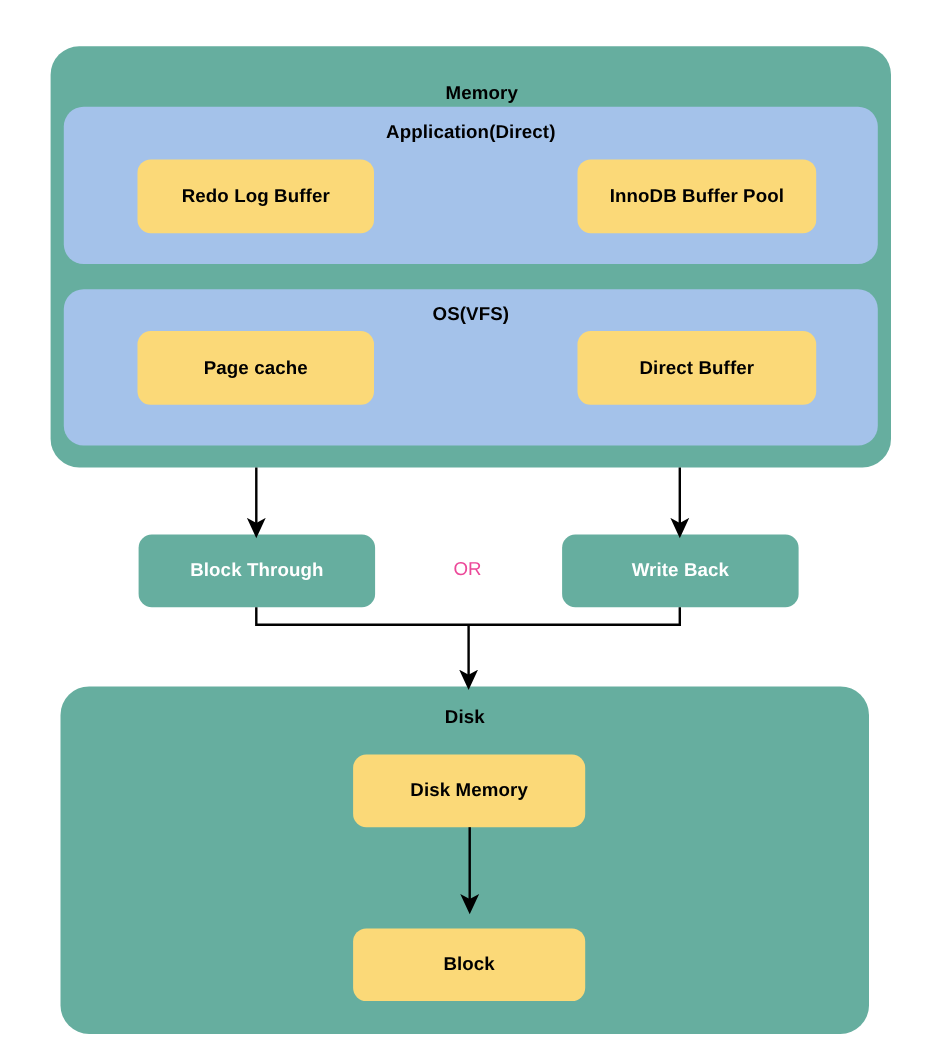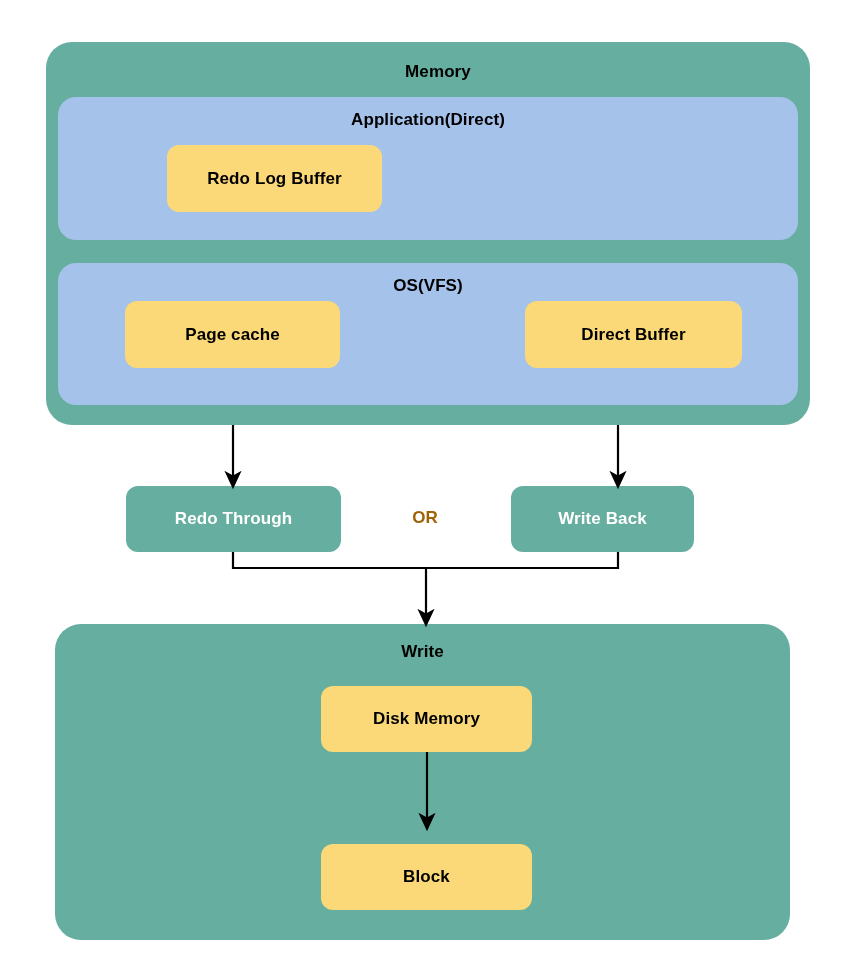--- a/index.html
+++ b/index.html
@@ -63,79 +63,82 @@
     font-size: 17px;
     color: #000000;
     white-space: nowrap;
     letter-spacing: 0.1px;
   }
   .node-label.on-green {
     color: #ffffff;
   }
   .or-label {
     position: absolute;
-    font-weight: bold;
+    font-weight: normal;
     font-size: 17px;
-    color: #a16207;
+    color: #ec4899;
     text-align: center;
     white-space: nowrap;
   }
 
   
   #connectors {
     position: absolute;
     left: 0;
     top: 0;
     width: 843px;
     height: 958px;
     pointer-events: none;
   }
 </style>
 </head>
 <body>
 
 <div id="canvas">
 
   <div class="box green-container" style="left:46px; top:42px; width:764px; height:383px;">
-    <div class="container-title" style="top:20px;padding-left:20px;">Memory</div>
+    <div class="container-title" style="top:33px;padding-left:20px;">Memory</div>
   </div>
 
   <div class="box blue-container" style="left:58px; top:97px; width:740px; height:143px;">
     <div class="container-title" style="top:13px;">Application(Direct)</div>
   </div>
 
-  <div class="box yellow-node" style="left:125px; top:145px; width:215px; height:67px;margin-left:42px;">
+  <div class="box yellow-node" style="left:125px; top:145px; width:215px; height:67px;">
     <span class="node-label">Redo Log Buffer</span>
   </div>
 
+  <div class="box yellow-node" style="left:525px; top:145px; width:217px; height:67px;">
+    <span class="node-label">InnoDB Buffer Pool</span>
+  </div>
 
   <div class="box blue-container" style="left:58px; top:263px; width:740px; height:142px;">
     <div class="container-title" style="top:13px;">OS(VFS)</div>
   </div>
 
   <div class="box yellow-node" style="left:125px; top:301px; width:215px; height:67px;">
     <span class="node-label">Page cache</span>
   </div>
 
   <div class="box yellow-node" style="left:525px; top:301px; width:217px; height:67px;">
     <span class="node-label">Direct Buffer</span>
   </div>
 
   <div class="box green-node" style="left:126px; top:486px; width:215px; height:66px;">
-    <span class="node-label on-green">Redo Through</span>
+    <span class="node-label on-green">Block Through</span>
   </div>
 
   <div class="or-label" style="left:375px; top:508px; width:100px;">OR</div>
 
-  <div class="box green-node" style="left:511px; top:486px; width:183px; height:66px;">
+  <div class="box green-node" style="left:511px; top:486px; width:215px; height:66px;">
     <span class="node-label on-green">Write Back</span>
   </div>
 
   <div class="box green-container" style="left:55px; top:624px; width:735px; height:316px;">
-    <div class="container-title" style="top:18px;">Write</div>
+    <div class="container-title" style="top:18px;">Disk</div>
   </div>
 
   <div class="box yellow-node" style="left:321px; top:686px; width:211px; height:66px;">
     <span class="node-label">Disk Memory</span>
   </div>
 
   <div class="box yellow-node" style="left:321px; top:844px; width:211px; height:66px;">
     <span class="node-label">Block</span>
   </div>
 

